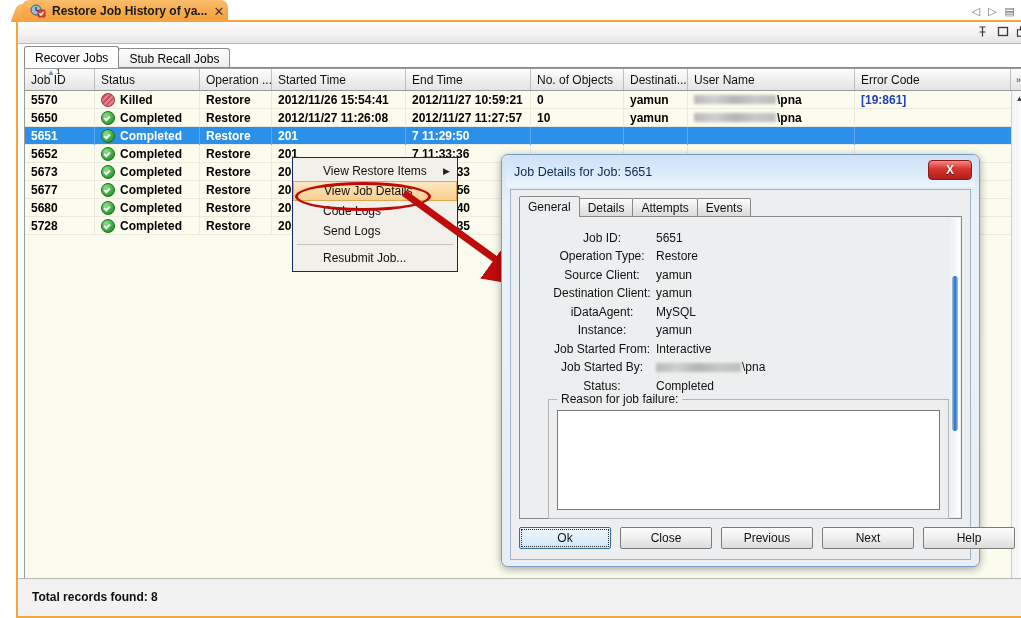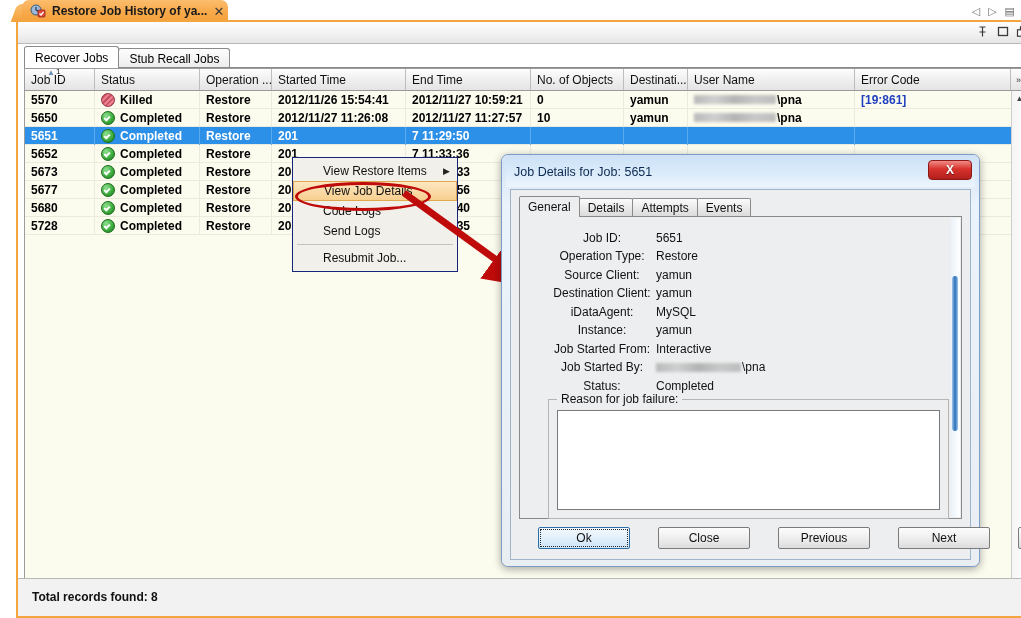--- a/index.html
+++ b/index.html
@@ -247,21 +247,20 @@
   }
   #dlg-btns{
     position:absolute;left:8px;right:8px;bottom:6px;height:30px;display:flex;
     align-items:center;gap:9px;
   }
   .dbtn{
     height:22px;flex:0 0 92px;display:flex;align-items:center;justify-content:center;
     font-size:12px;color:#111;cursor:pointer;box-sizing:border-box;
     border:1px solid #7b7b7b;border-radius:2px;
     background:linear-gradient(to bottom,#fcfcfc 0%,#f0f0f0 46%,#dcdcdc 100%);
-    margin-left:19px;
   }
   .dbtn.default{
     border:1px solid #2e6ea8;
     background:linear-gradient(to bottom,#f2f8fd 0%,#e3f0fb 46%,#cfe4f7 100%);
     position:relative;
   }
   .dbtn.default:before{
     content:"";position:absolute;left:1px;top:1px;right:1px;bottom:1px;
     border:1px dotted #2b2b2b;
   }

